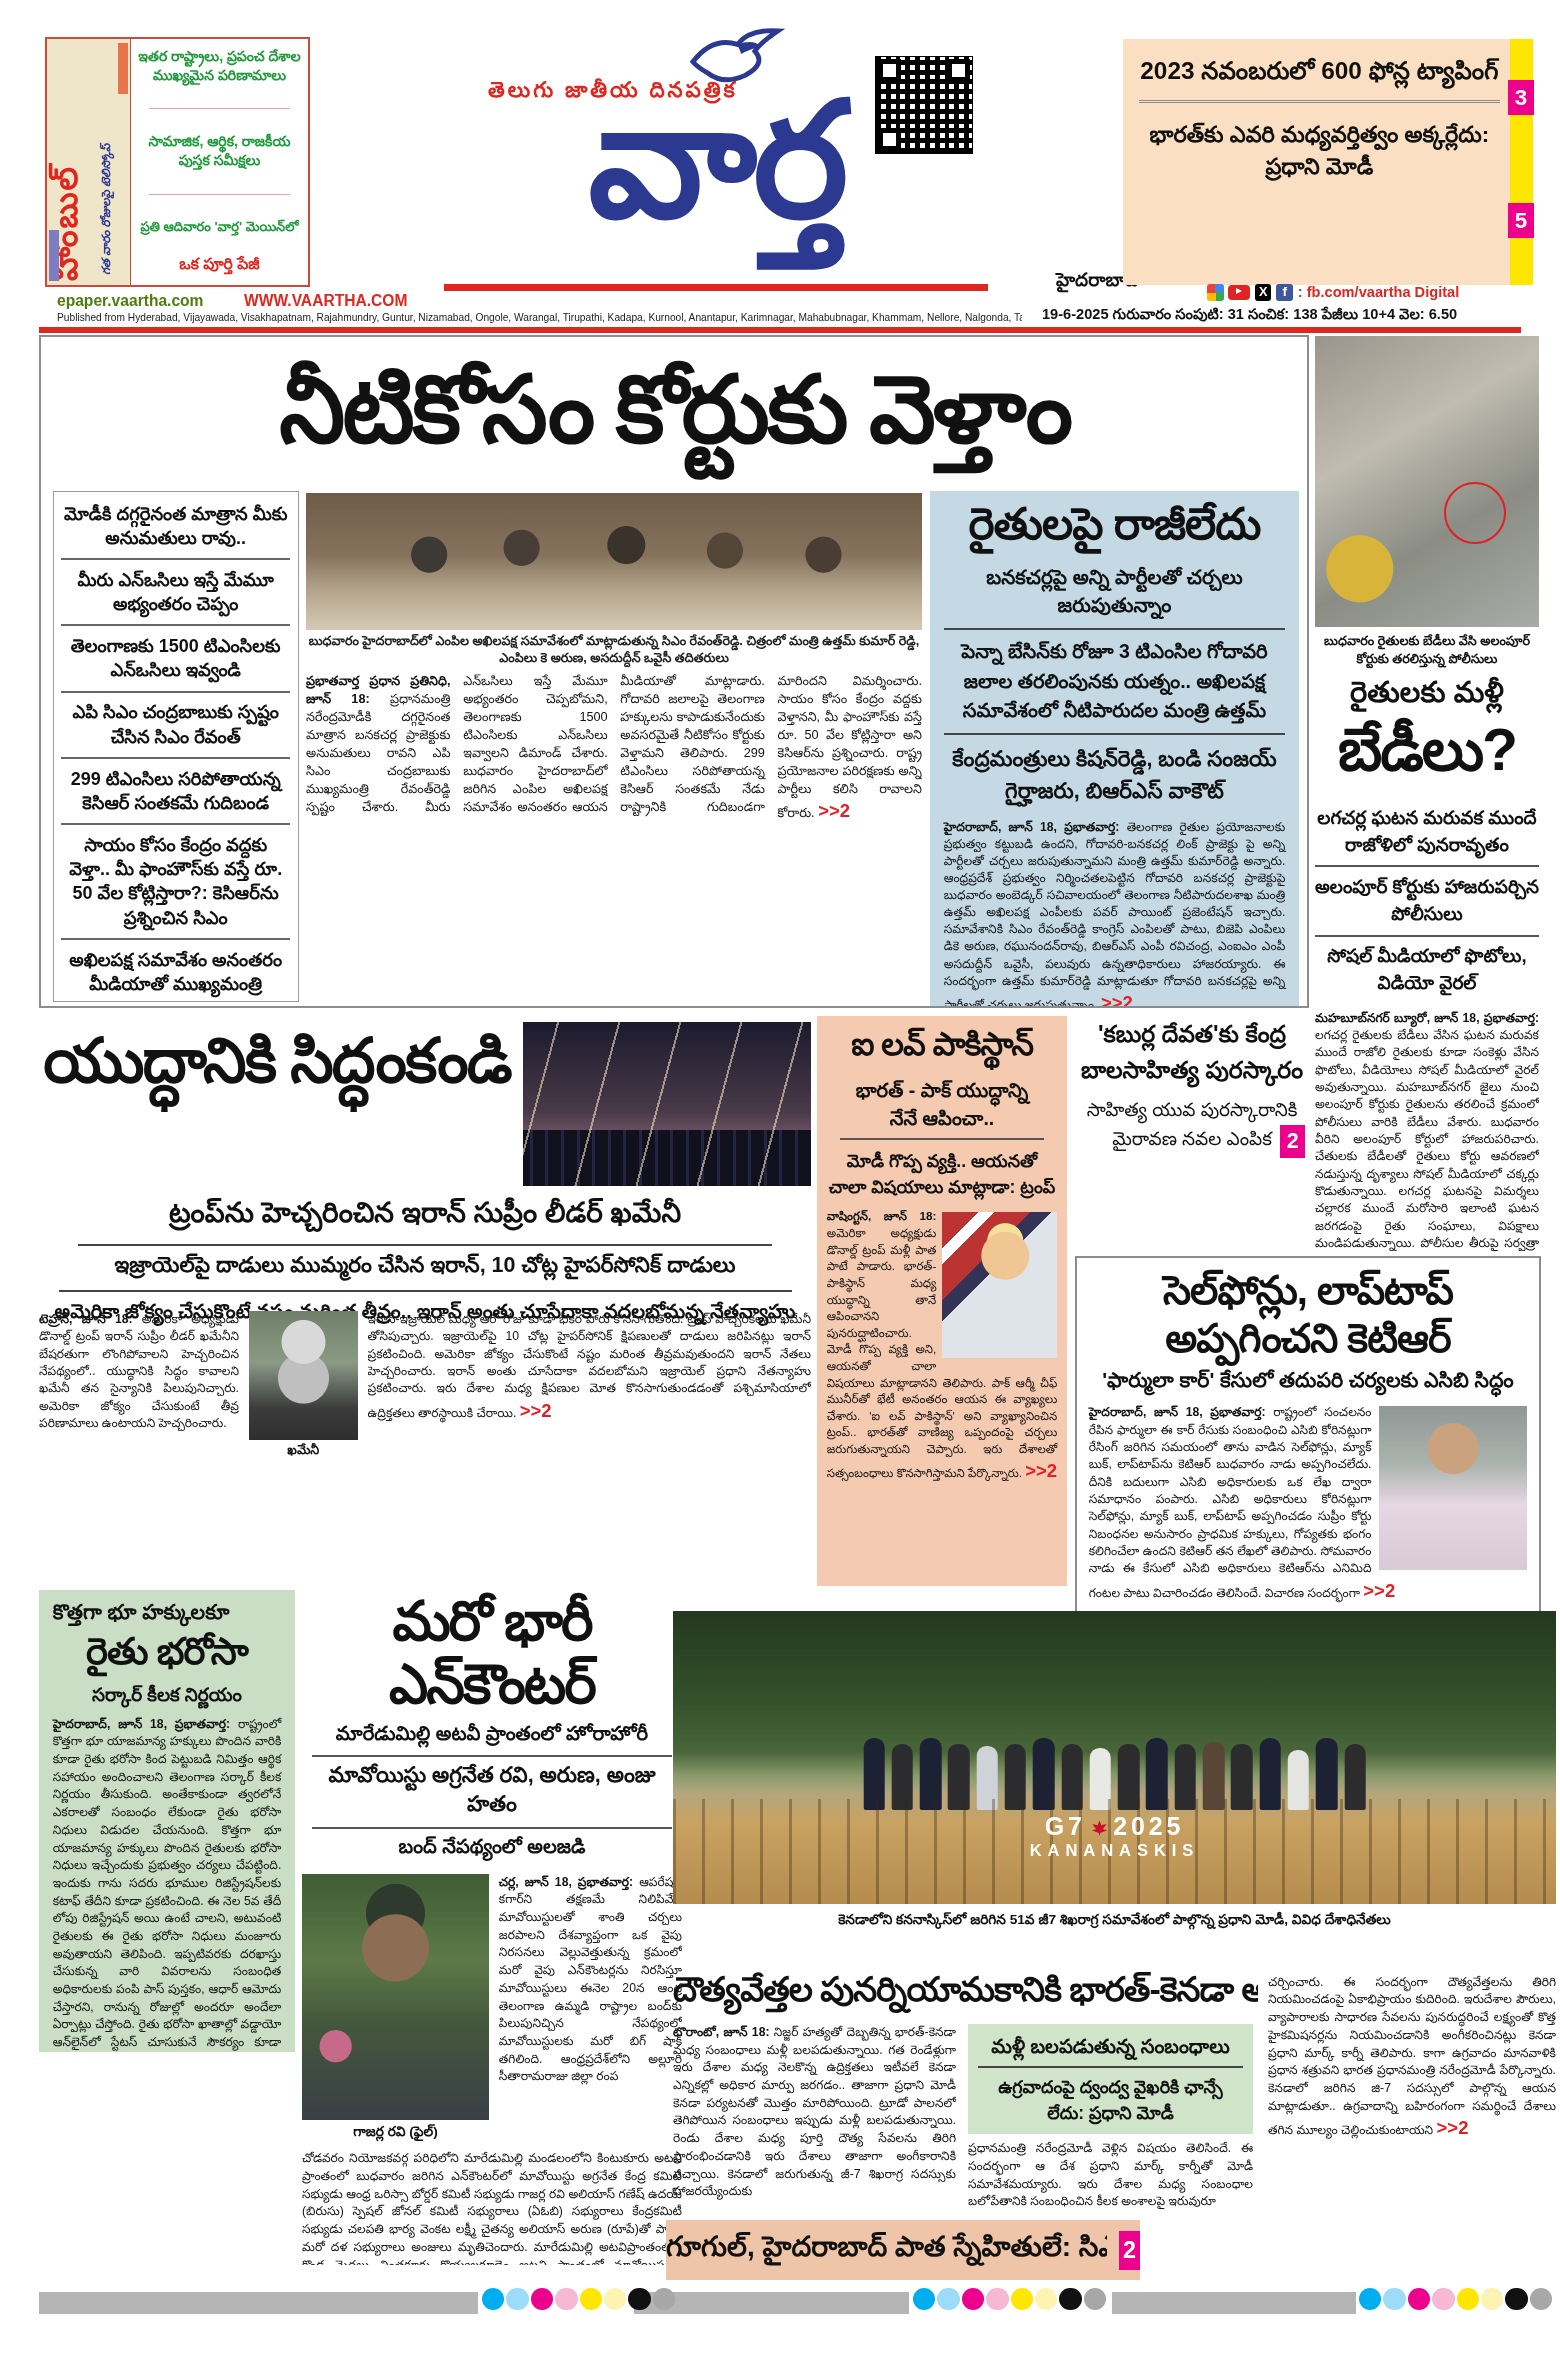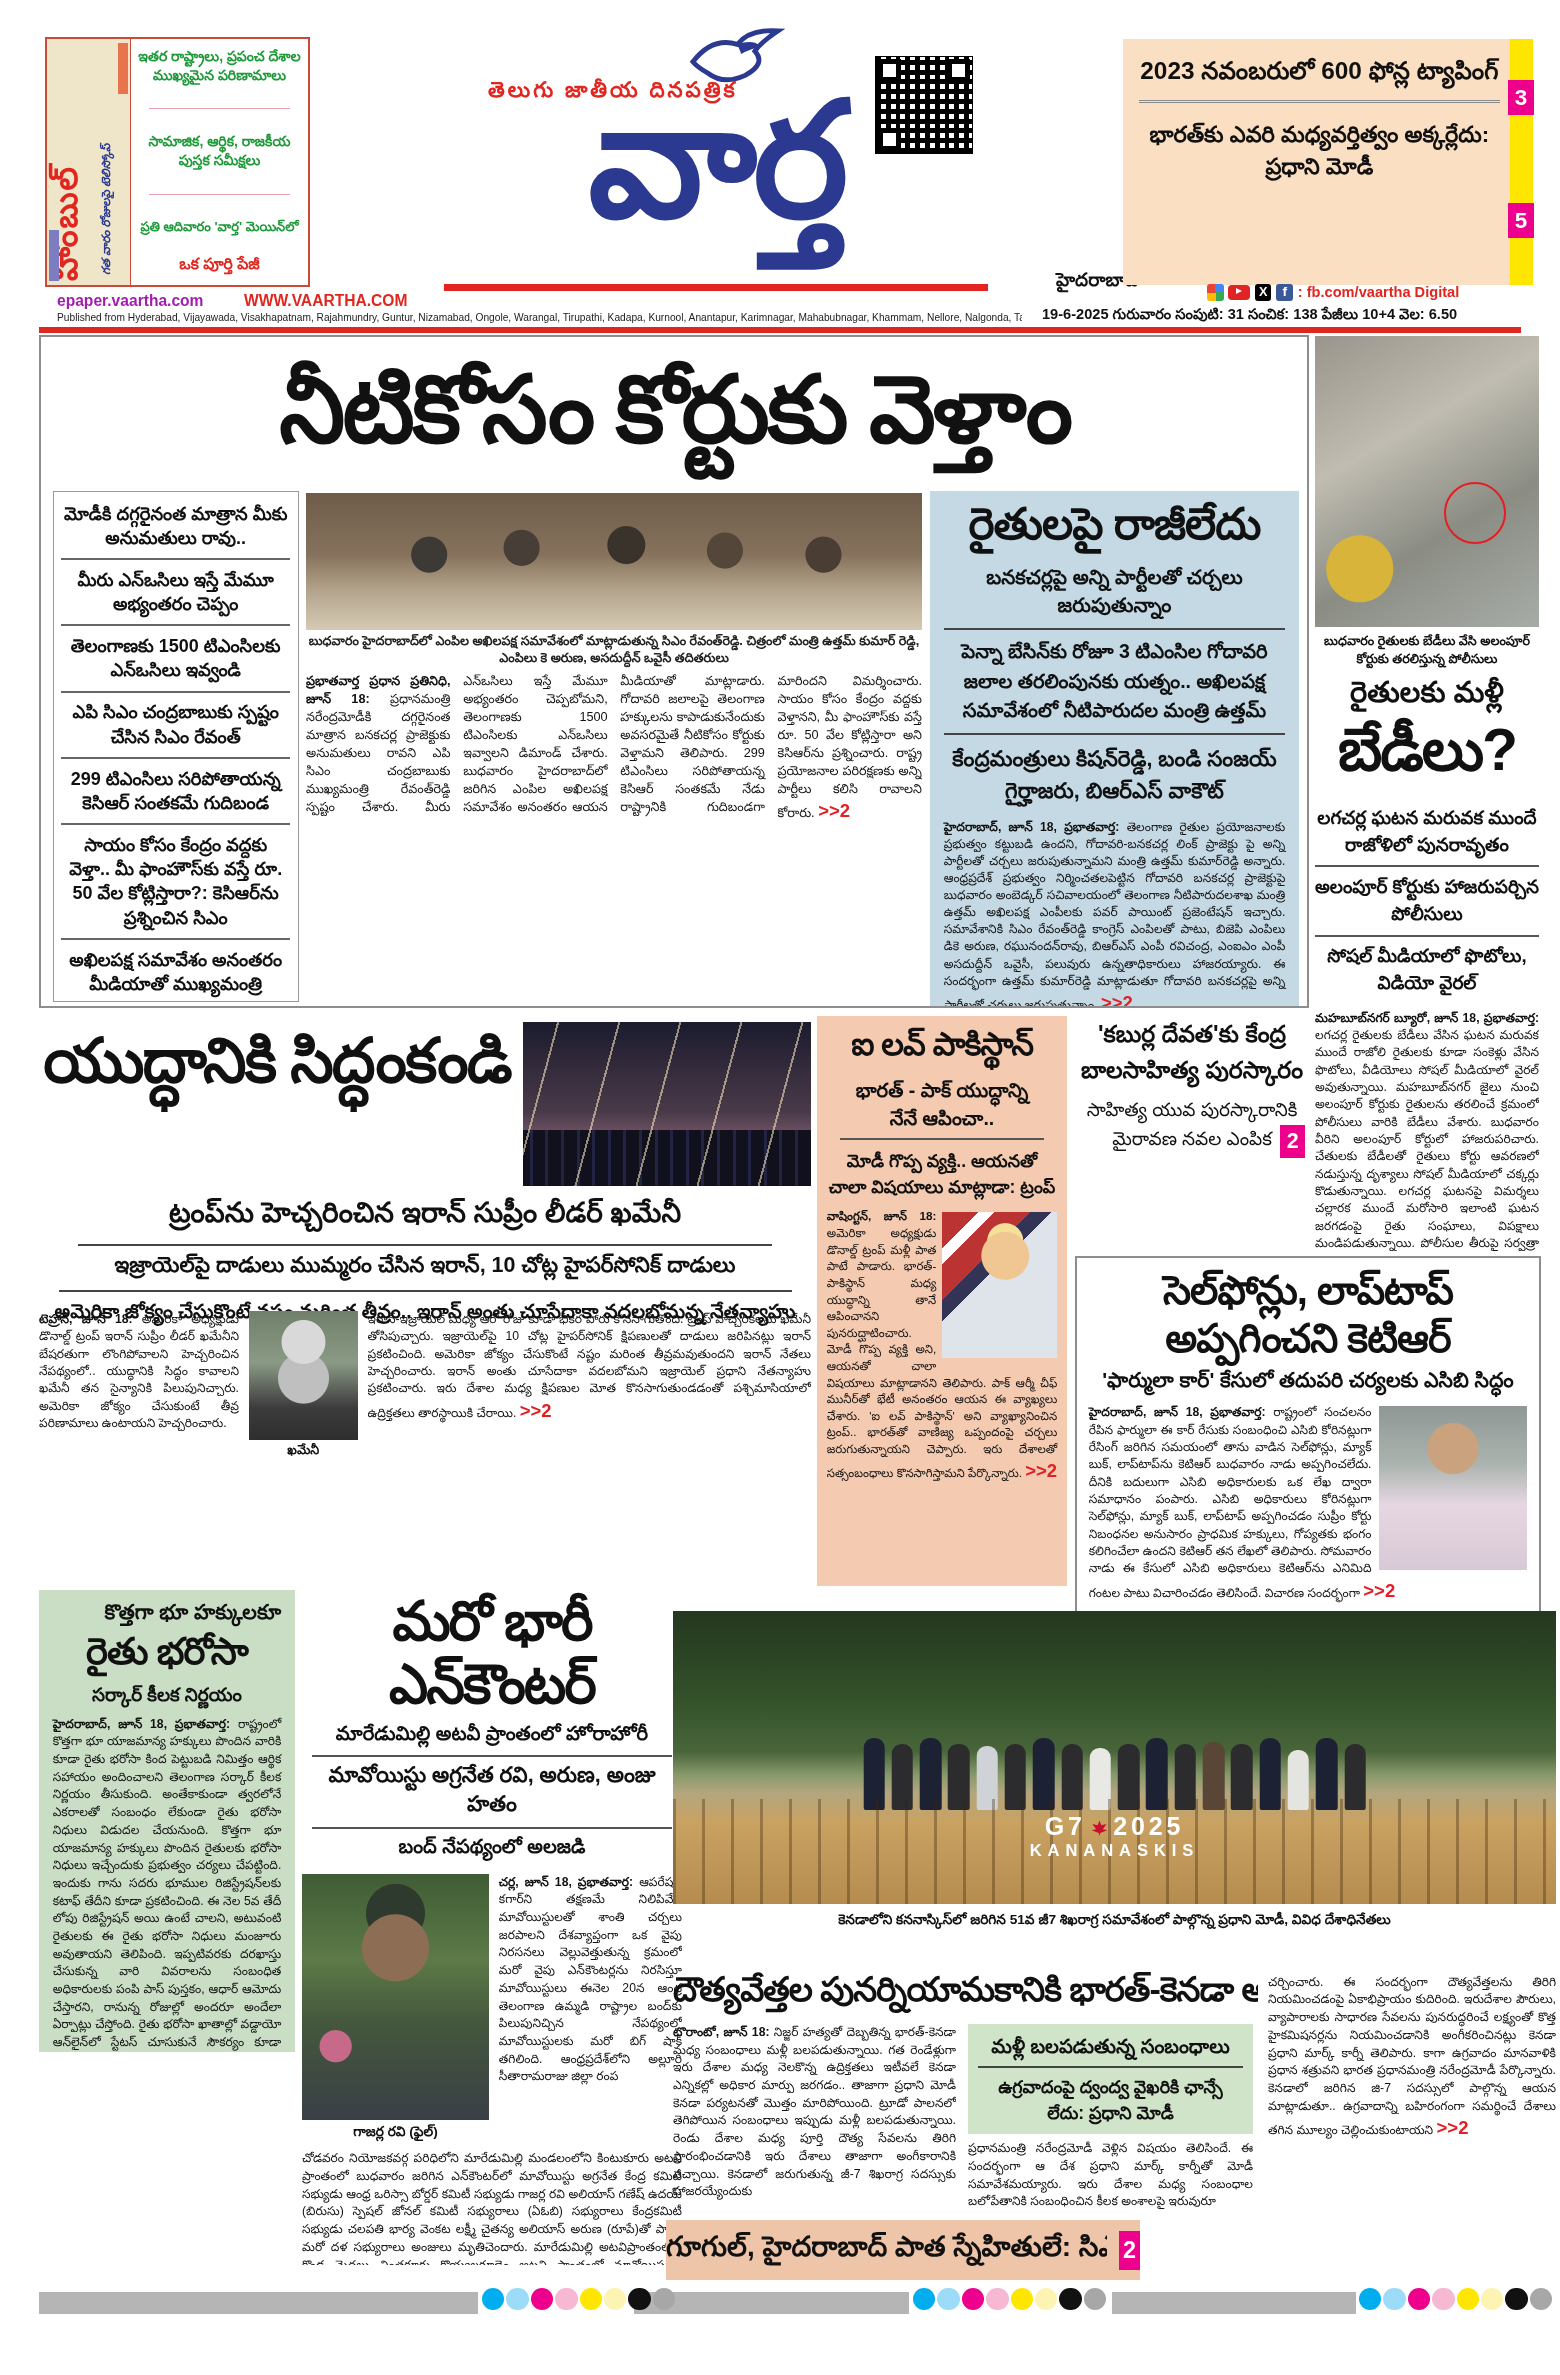--- a/index.html
+++ b/index.html
@@ -13,21 +13,21 @@
   .promo-box{left:45px;top:37px;width:265px;height:250px;border:2px solid #cc4a3a;display:flex}
   .promo-strip{width:84px;background:#efe6ca;position:relative;border-right:1px solid #cc4a3a;overflow:hidden}
   .promo-vtitle{position:absolute;left:2px;top:7.8px;writing-mode:vertical-rl;transform:rotate(180deg);font-size:33px;font-weight:bold;color:#e0261f;letter-spacing:2px;height:234px;line-height:1}
   .promo-vsub{position:absolute;left:51px;top:11.7px;writing-mode:vertical-rl;transform:rotate(180deg);font-size:11.7px;font-weight:bold;font-style:italic;color:#2b3990;height:224px}
   .promo-rect-o{position:absolute;right:2px;top:3.9px;width:9.8px;height:51px;background:#e8744d}
   .promo-rect-v{position:absolute;left:2px;bottom:3.9px;width:9.8px;height:51px;background:#7d7dc2}
   .promo-body{flex:1;padding:7.8px 5.9px;display:flex;flex-direction:column;justify-content:space-between}
   .promo-line{color:#1f9a3a;font-weight:bold;font-size:14px;text-align:center;line-height:1.35}
   .promo-sep{border-top:1px solid #e9a0b0;margin:3.9px 11.7px}
   .promo-line4{color:#e0261f;font-weight:bold;font-size:15.6px;text-align:center}
-  .url-epaper{left:57px;top:292px;font-size:15.6px;color:#a21caf;font-weight:bold}
+  .url-epaper{left:57px;top:292px;font-size:15.6px;color:#4d7c0f;font-weight:bold}
   .url-site{left:244px;top:292px;font-size:15.6px;color:#e0261f;font-weight:bold}
   .tagline{left:488px;top:78px;font-size:21.5px;font-weight:bold;color:#e0261f;letter-spacing:2.9px}
   .logo-text{left:441px;top:51px;width:551px;height:228px;font-size:161px;line-height:219px;font-weight:bold;color:#2b3990;text-align:center;white-space:nowrap;overflow:hidden;letter-spacing:-3.9px}
   .logo-rule{left:444px;top:284px;width:544px;height:6.8px;background:#e0261f}
   .city{left:1056px;top:269px;font-size:18.5px;font-weight:bold}
   .dove{left:685px;top:25px;width:101px;height:62px}
   
   .qr{left:875px;top:56px;width:98px;height:98px;border:1px solid #000;background:
       repeating-linear-gradient(0deg,#000 0 4.9px,transparent 4.9px 9.8px),
       repeating-linear-gradient(90deg,#000 0 4.9px,#fff 4.9px 9.8px)}
@@ -133,21 +133,21 @@
   .ktr{left:1075px;top:1256px;width:466px;height:357px;border:2px solid #8d8d8d;padding:7.8px 11.7px;overflow:hidden}
   .k-hl{font-size:40px;font-weight:bold;text-align:center;line-height:1.2;letter-spacing:-1px}
   .k-sub{font-size:20.5px;font-weight:bold;text-align:center;margin:5.9px 0 7.8px}
   .k-body{font-size:12.2px;line-height:1.42;text-align:justify}
   .k-photo{float:right;width:148px;height:164px;margin:2px 0 3.9px 7.8px;background:
       radial-gradient(circle at 50% 26%,#caa37e 0 25px,transparent 26px),
       linear-gradient(180deg,#8f9894 0%,#aab3ae 35%,#e6d7e2 60%,#d8c9d6 100%)}
 
   
   .bharosa{left:39px;top:1590px;width:256px;height:462px;background:#c9dec5;padding:9.8px 13.7px;overflow:hidden}
-  .bh-kicker{font-size:20.5px;font-weight:bold;text-align:right}
+  .bh-kicker{font-size:20.5px;font-weight:bold;text-align:left}
   .bh-hl{font-size:37px;font-weight:bold;text-align:center;letter-spacing:-1px;margin:2px 0}
   .bh-sub{font-size:18.5px;font-weight:bold;text-align:center;margin-bottom:5.9px}
   .bh-body{font-size:12.2px;line-height:1.45;text-align:justify}
 
   
   .enc{left:302px;top:1590px;width:380px;height:675px;overflow:hidden}
   .e-hl{font-size:55px;font-weight:bold;text-align:center;line-height:1.15;letter-spacing:-2px}
   .e-sub{font-size:19.5px;font-weight:bold;text-align:center;padding:5.9px 0;border-bottom:2px solid #555;margin:0 9.8px}
   .e-sub.s2{font-size:21.5px}
   .e-sub.last{border-bottom:none}

